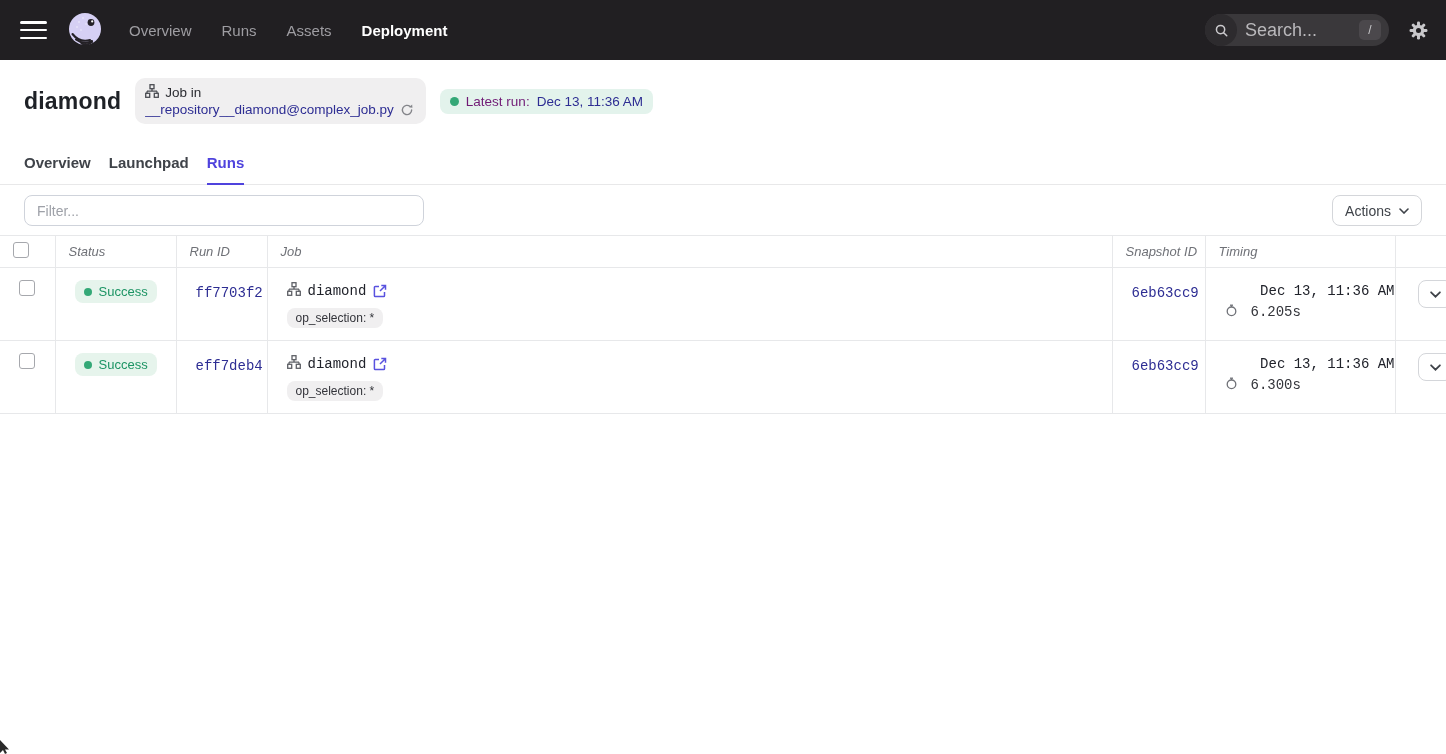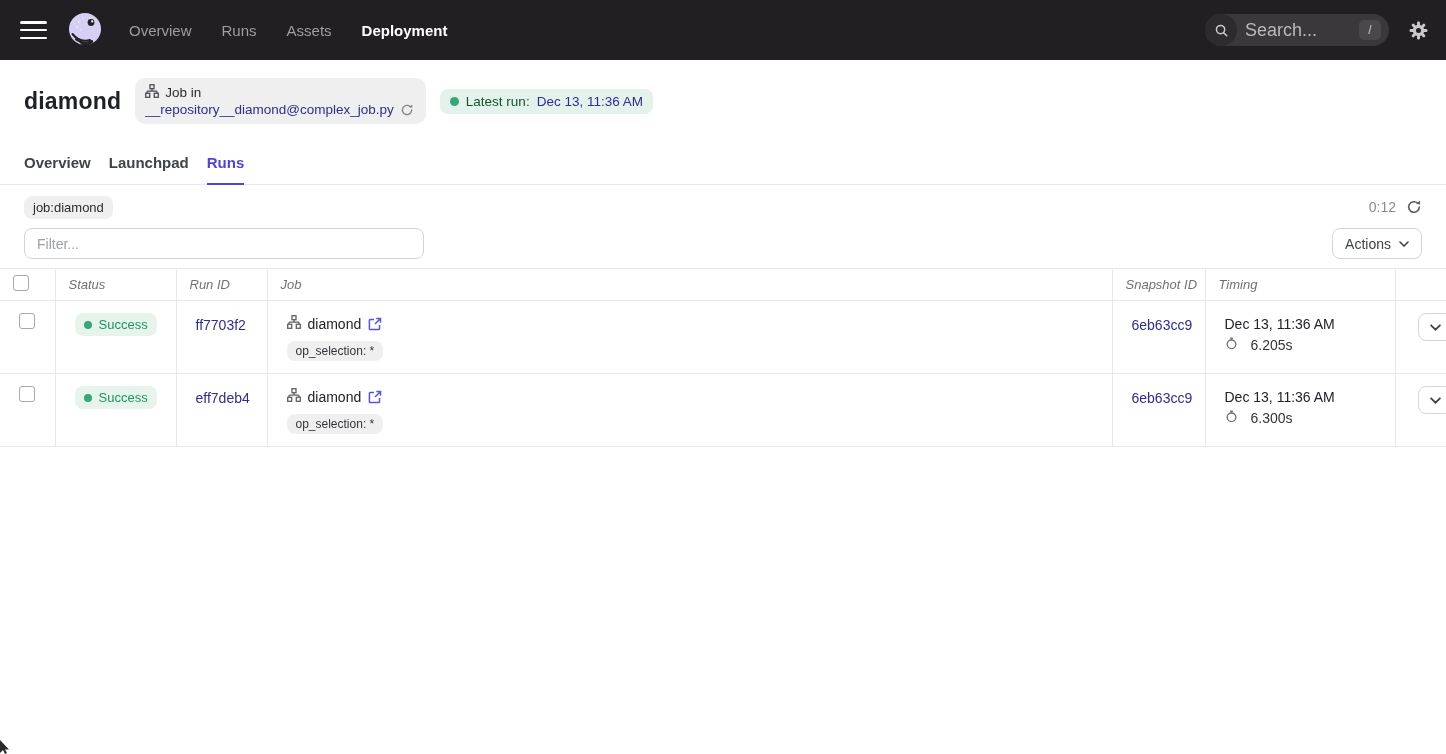--- a/index.html
+++ b/index.html
@@ -1,21 +1,21 @@
 <!DOCTYPE html>
 <html><head>
 <meta charset="utf-8">
 <style>
   * { margin:0; padding:0; box-sizing:border-box; }
   html,body { width:1446px; height:754px; }
   body {
     font-family:"Liberation Sans", sans-serif;
     background:#ffffff; color:#21232B; position:relative; overflow:hidden;
   }
-  .mono { font-family:Liberation Sans, sans-serif; }
+  .mono { font-family:Liberation Mono, monospace;text-align:right; }
 
   
   .topbar {
     height:60px; background:#211F22; display:flex; align-items:center;
     padding:0 18px 0 20px;
   }
   .hamburger { width:27px; height:18px; display:flex; flex-direction:column; justify-content:space-between; cursor:pointer; margin-right:18px; }
   .hamburger span { display:block; height:2.5px; background:#ffffff; border-radius:2px; }
   .logo { width:40px; height:40px; margin-right:24px; cursor:pointer; }
   .nav { display:flex; align-items:center; gap:30px; }
@@ -50,21 +50,21 @@
     font-size:13.5px; color:#2B2C31; max-width:320px; cursor:default;
   }
   .job-tag .line1 { display:flex; align-items:center; gap:6px; }
   .job-tag .line2 { display:flex; align-items:center; gap:6px; justify-content:center; margin-top:1px; }
   .job-tag a { color:#2D2D93; text-decoration:none; cursor:pointer; }
   .latest-run {
     background:#E3F3EC; border-radius:8px; padding:5px 10px; display:flex;
     align-items:center; gap:7px; font-size:13.5px;
   }
   .dot-green { width:9px; height:9px; border-radius:50%; background:#34A877; flex-shrink:0; }
-  .latest-run .lbl { color:#14532d; }
+  .latest-run .lbl { color:#701a75; }
   .latest-run a { color:#2D2D93; text-decoration:none; cursor:pointer; }
 
   
   .tabs { display:flex; gap:18px; padding:12px 24px 0 24px; border-bottom:1px solid #E8E8E9; }
   .tab { font-size:15px; font-weight:bold; color:#3F4349; padding:4px 0 13px 0; cursor:pointer; position:relative; }
   .tab.active { color:#4F43DD; }
   .tab.active::after { content:""; position:absolute; left:0; right:0; bottom:-1px; height:2px; background:#4F43DD; }
 
   
   .filterwrap { padding:10px 24px 0 24px; }
@@ -217,32 +217,20 @@
   </div>
 </div>
 
 <div class="tabs">
   <div class="tab">Overview</div>
   <div class="tab">Launchpad</div>
   <div class="tab active">Runs</div>
 </div>
 
 <div class="filterwrap">
-  <div class="fb-row1">
-    <span class="chip">job:diamond</span>
-    <div class="timerbox">
-      <span class="timer">0:12</span>
-      <button class="iconbtn">
-        <svg viewBox="0 0 16 16" width="16" height="16">
-          <path d="M13.3 8 a5.3 5.3 0 1 1 -1.7 -3.9" fill="none" stroke="#5B5D63" stroke-width="1.6" stroke-linecap="round"></path>
-          <polygon points="13.9,1.6 14.2,5.5 10.4,4.9" fill="#5B5D63"></polygon>
-        </svg>
-      </button>
-    </div>
-  </div>
   <div class="fb-row2">
     <input class="filter-input" placeholder="Filter..." style="">
     <button class="actions-btn">
       <span>Actions</span>
       <svg viewBox="0 0 10 6" width="10" height="6">
         <path d="M1 1 L5 5 L9 1" fill="none" stroke="#3F4349" stroke-width="1.6" stroke-linecap="round"></path>
       </svg>
     </button>
   </div>
 </div>

